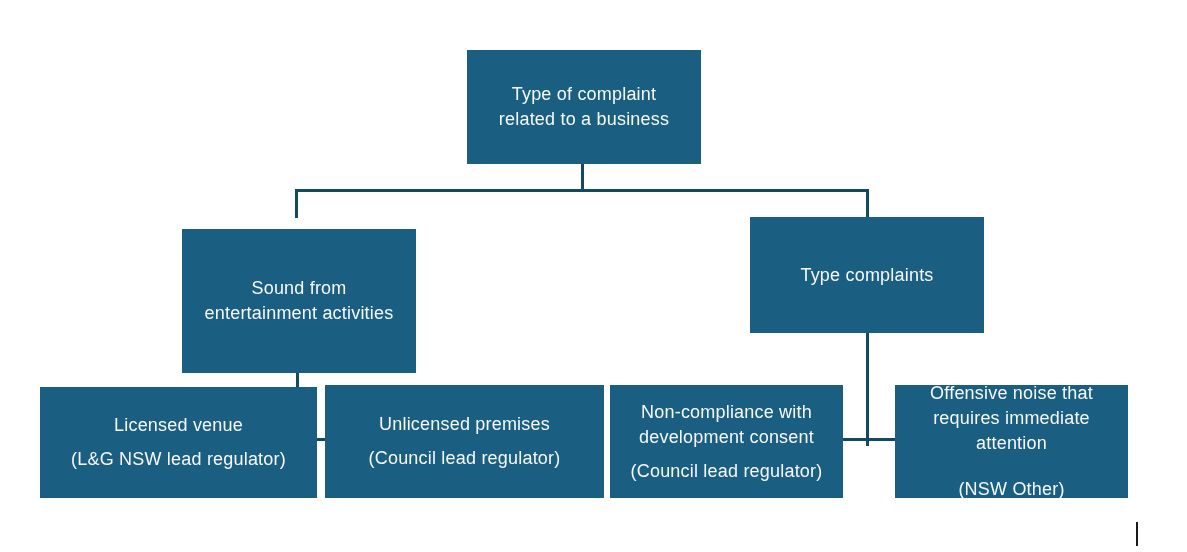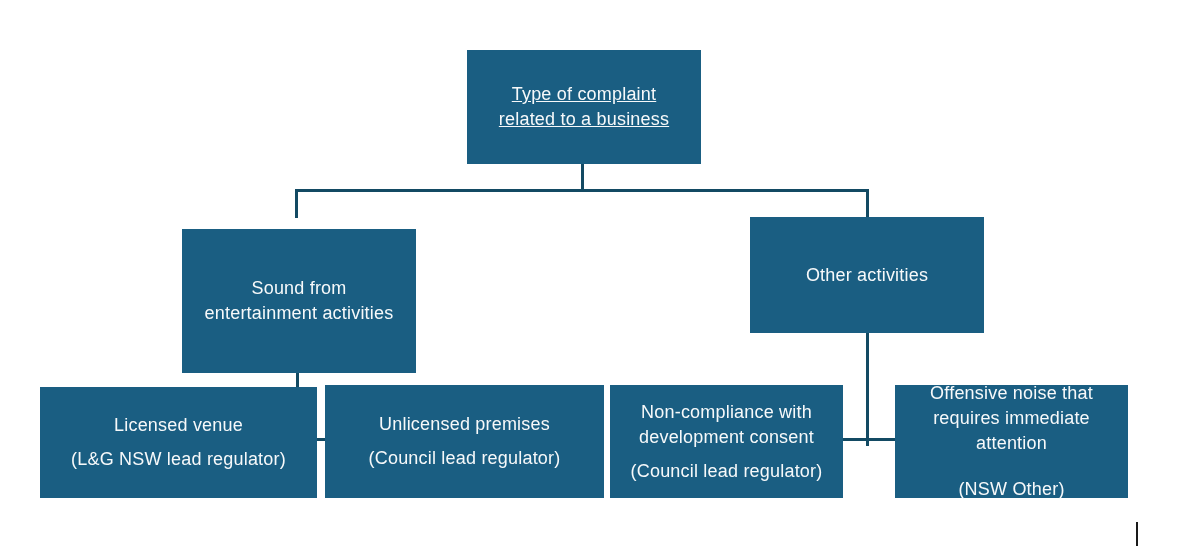--- a/index.html
+++ b/index.html
@@ -56,30 +56,30 @@
   <div class="conn" style="left:295px; top:189px; width:574px; height:3px;"></div>
   <div class="conn" style="left:295px; top:189px; width:3px; height:29px;"></div>
   <div class="conn" style="left:866px; top:189px; width:3px; height:29px;"></div>
 
   <div class="conn" style="left:296px; top:332px; width:3px; height:114px;"></div>
   <div class="conn" style="left:273px; top:438px; width:52px; height:3px;"></div>
 
   <div class="conn" style="left:866px; top:332px; width:3px; height:114px;"></div>
   <div class="conn" style="left:843px; top:438px; width:52px; height:3px;"></div>
 
-  <div class="node" style="left:467px; top:50px; width:234px; height:114px;text-decoration:underline;">
+  <div class="node" style="left:467px; top:50px; width:234px; height:114px;">
     <div>Type of complaint related to a business</div>
   </div>
 
   <div class="node" style="left:182px; top:217px; width:234px; height:144px;margin-top:12px;">
     <div>Sound from entertainment activities</div>
   </div>
 
   <div class="node" style="left:750px; top:217px; width:234px; height:116px;">
-    <div>Other activities</div>
+    <div>Type complaints</div>
   </div>
 
   <div class="node" style="left:40px; top:387px; width:277px; height:111px;">
     <div>Licensed venue</div>
     <div class="regulator">(L&amp;G NSW lead regulator)</div>
   </div>
 
   <div class="node" style="left:325px; top:385px; width:279px; height:113px;">
     <div>Unlicensed premises</div>
     <div class="regulator">(Council lead regulator)</div>

